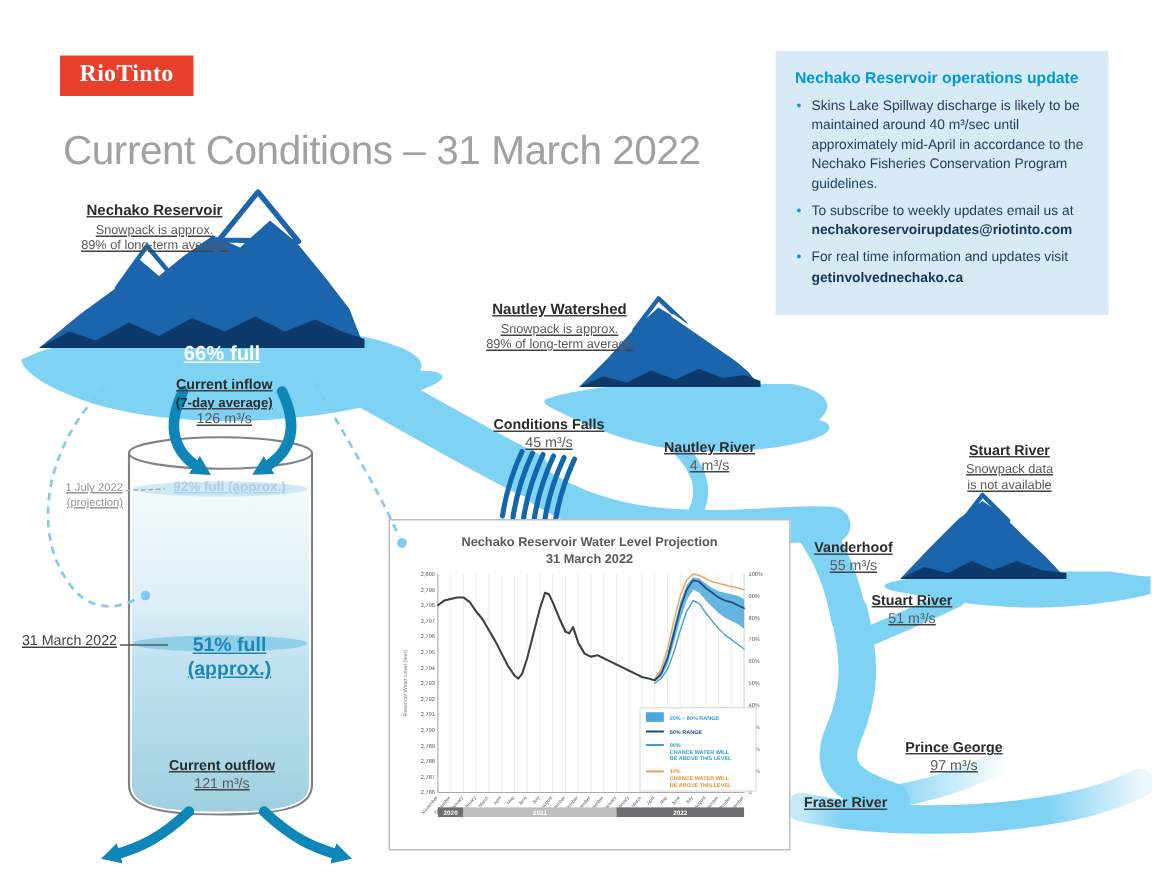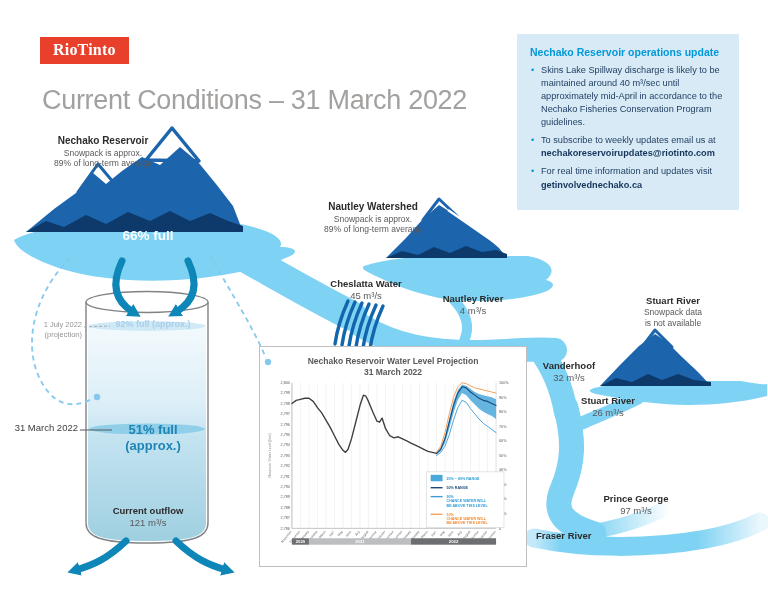--- a/index.html
+++ b/index.html
@@ -17,21 +17,21 @@
 
   .info-box{position:absolute;left:517px;top:34px;width:222px;z-index:4;background:#d7eaf6;
         padding:12px 13px 13px 13px;box-sizing:border-box;}
   .info-title{color:#0099d8;font-weight:bold;font-size:10.5px;margin-bottom:6px;}
   .info-box ul{margin:0;padding:0;list-style:none;}
   .info-box li{position:relative;padding-left:11px;font-size:9.2px;line-height:1.42;
         color:#1d3b5e;margin-bottom:5px;}
   .info-box li::before{content:"•";position:absolute;left:1px;color:#0099d8;}
   .info-box strong{color:#16355c;}
 
-  .lbl{position:absolute;z-index:4;text-align:center;line-height:1.25;color:#414042;}
+  .lbl{position:absolute;z-index:4;text-align:center;line-height:1.25;color:#414042;text-decoration:underline;}
   .lbl .name{font-weight:bold;font-size:10px;color:#2b2b2b;display:block;}
   .lbl .sub{font-size:8.5px;color:#58595b;display:block;}
   .lbl .val{font-size:9.5px;color:#58595b;display:block;}
   .lbl .name.sm{font-size:9.5px;}
 
   #lbl-nechako{left:28px;top:135px;width:150px;}
   #lbl-51full{left:98px;top:228px;width:100px;color:#fff;font-weight:bold;font-size:13.5px;z-index:4;}
   #lbl-inflow{left:92px;top:251px;width:115px;}
   #lbl-inflow .name{font-size:9.5px;}
   #lbl-inflow .name2{font-weight:bold;font-size:8.8px;color:#2b2b2b;display:block;}
@@ -158,56 +158,61 @@
       <li><span>For real time information and updates visit </span><strong>getinvolvednechako.ca</strong></li>
     </ul>
   </div>
 
   <div class="lbl" id="lbl-nechako">
     <span class="name">Nechako Reservoir</span>
     <span class="sub">Snowpack is approx.</span>
     <span class="sub">89% of long-term average</span>
   </div>
   <div class="lbl" id="lbl-51full">66% full</div>
+  <div class="lbl" id="lbl-inflow">
+    <span class="name">Current inflow</span>
+    <span class="name2">(7-day average)</span>
+    <span class="val">126 m³/s</span>
+  </div>
   <div class="lbl" id="lbl-proj-date">
     <span>1 July 2022</span><br>
     <span>(projection)</span>
   </div>
   <div class="lbl" id="lbl-92">92% full (approx.)</div>
   <div class="lbl" id="lbl-31mar">31 March 2022</div>
   <div class="lbl" id="lbl-51approx">51% full (approx.)</div>
   <div class="lbl" id="lbl-outflow">
     <span class="name sm">Current outflow</span>
     <span class="val">121 m³/s</span>
   </div>
   <div class="lbl" id="lbl-nautley">
     <span class="name">Nautley Watershed</span>
     <span class="sub">Snowpack is approx.</span>
     <span class="sub">89% of long-term average</span>
   </div>
   <div class="lbl" id="lbl-cheslatta">
-    <span class="name sm">Cheslatta Water</span>
+    <span class="name sm">Conditions Falls</span>
     <span class="val">45 m³/s</span>
   </div>
   <div class="lbl" id="lbl-nautleyriver">
     <span class="name sm">Nautley River</span>
     <span class="val">4 m³/s</span>
   </div>
   <div class="lbl" id="lbl-stuartmtn">
     <span class="name sm">Stuart River</span>
     <span class="sub">Snowpack data</span>
     <span class="sub">is not available</span>
   </div>
   <div class="lbl" id="lbl-vanderhoof">
     <span class="name sm">Vanderhoof</span>
-    <span class="val">32 m³/s</span>
+    <span class="val">55 m³/s</span>
   </div>
   <div class="lbl" id="lbl-stuartriver">
     <span class="name sm">Stuart River</span>
-    <span class="val">26 m³/s</span>
+    <span class="val">51 m³/s</span>
   </div>
   <div class="lbl" id="lbl-pg">
     <span class="name sm">Prince George</span>
     <span class="val">97 m³/s</span>
   </div>
   <div class="lbl" id="lbl-fraser">
     <span class="name sm">Fraser River</span>
   </div>
 
   <div class="chart-panel">

